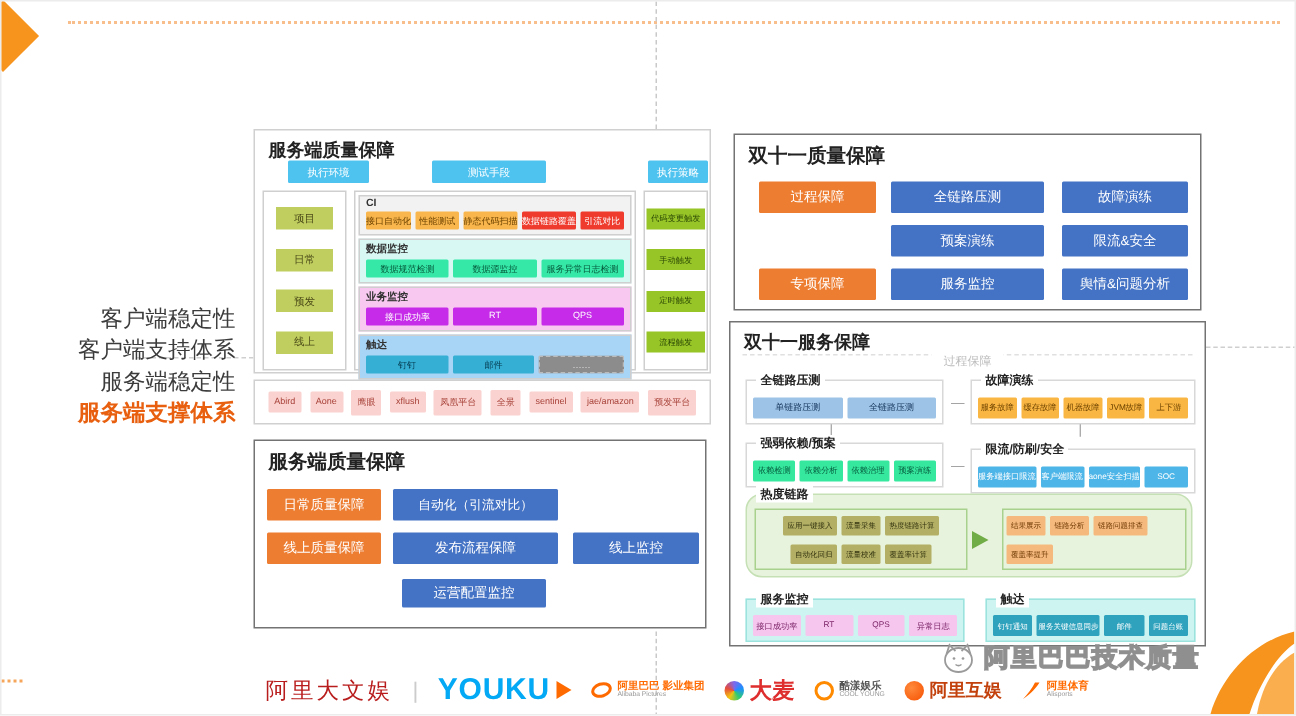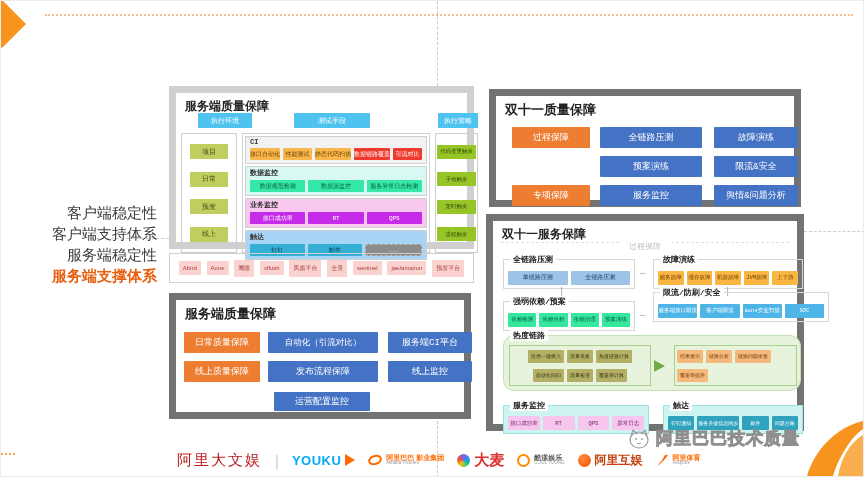--- a/index.html
+++ b/index.html
@@ -10,21 +10,21 @@
   .diamond { position:absolute; left:-16px; top:6px; width:34px; height:34px; background:#F7941E; transform:rotate(45deg); }
   .dot-top { position:absolute; left:44px; right:10px; top:13px; border-top:2px dotted #F8BE8B; }
   .vdash { position:absolute; border-left:1px dashed #C9C9C9; }
   .hdash { position:absolute; border-top:1px dashed #CFCFCF; }
   .dash-left-footer { position:absolute; left:0; top:452px; width:14px; border-top:2px dotted #F5A65B; }
 
   
   .left-labels { position:absolute; left:4px; top:201px; width:152px; text-align:right; font-size:15px; color:#3c3c3c; line-height:21px; }
   .left-labels .hl { color:#E8600F; font-weight:bold; }
 
-  .panel { position:absolute; background:#fff; border:7px solid #737373;font-family:Liberation Mono, monospace; }
+  .panel { position:absolute; background:#fff; border:1px solid #737373; }
   .p-title { position:absolute; left:9px; top:5px; font-weight:bold; color:#222; }
   .btn { position:absolute; display:flex; align-items:center; justify-content:center; white-space:nowrap; border-radius:1px; }
 
   
   #topPanel { left:168px; top:85px; width:305px; height:163px; border-color:#D0D0D0; }
   #topPanel .p-title { font-size:12px; }
   .sky { background:#4FC3F0; color:#fff; font-size:7px; }
   .colbox { position:absolute; border:1px solid #CFCFCF; display:flex; flex-direction:column; justify-content:space-around; align-items:center; padding:4px 0; }
   .stageBtn { width:38px; height:15px; background:#C0CE5F; color:#4c4c18; font-size:7px; display:flex; align-items:center; justify-content:center; }
   .trigBtn { width:39px; height:14px; background:#97C427; color:#2d4a05; font-size:5.5px; display:flex; align-items:center; justify-content:center; }
@@ -84,21 +84,21 @@
   #botPanel { left:168px; top:292px; width:302px; height:126px; }
   #botPanel .p-title { font-size:13px; }
   #botPanel .btn { height:21px; }
 
   
   .footer { position:absolute; left:176px; top:446px; height:26px; display:flex; align-items:center; gap:13px; }
   .b-damai-txt { color:#DE2E2E; font-weight:bold; font-size:15px; }
   .brand { display:flex; align-items:center; gap:4px; }
   .b-dwy { color:#b91c1c; font-size:15px; letter-spacing:2px; }
   .fsep { color:#CCC; font-size:15px; }
-  .b-youku { color:#03A9F4; font-weight:800; font-size:13px; letter-spacing:0.5px; }
+  .b-youku { color:#03A9F4; font-weight:800; font-size:20px; letter-spacing:0.5px; }
   .play { width:0; height:0; border-top:6px solid transparent; border-bottom:6px solid transparent; border-left:10px solid #FF6A00; }
   .mini-col { display:flex; flex-direction:column; line-height:1.1; }
   .mini-zh { font-size:7px; color:#FF6A00; font-weight:bold; white-space:nowrap; }
   .mini-en { font-size:4.5px; color:#999; white-space:nowrap; }
   .ic-circle { width:13px; height:13px; border-radius:50%; }
   .b-hy-txt { color:#c2410c; font-weight:bold; font-size:12px; }
 
   
   .wmk { position:absolute; left:626px; top:426px; display:flex; align-items:center; gap:5px; }
   .wmk-text { font-size:17px; font-weight:bold; color:#efefef; -webkit-text-stroke:1px #8f8f8f; letter-spacing:1px; }
@@ -234,21 +234,21 @@
     <div class="gbox" style="left:10px; top:80px; width:132px; height:30px;">
       <div class="g-label">强弱依赖/预案</div>
       <div class="grow">
         <div class="sbtn2 dep">依赖检测</div>
         <div class="sbtn2 dep">依赖分析</div>
         <div class="sbtn2 dep">依赖治理</div>
         <div class="sbtn2 dep">预案演练</div>
       </div>
     </div>
     <div class="conn" style="left:147px; top:90px;">—</div>
-    <div class="gbox" style="left:160px; top:71px; width:176px; height:30px;">
+    <div class="gbox" style="left:160px; top:84px; width:150px; height:30px;">
       <div class="g-label">限流/防刷/安全</div>
       <div class="grow">
         <div class="sbtn2 lim">服务端接口限流</div>
         <div class="sbtn2 lim">客户端限流</div>
         <div class="sbtn2 lim">aone安全扫描</div>
         <div class="sbtn2 lim">SOC</div>
       </div>
     </div>
 
     <div class="gbox" id="hotbox">
@@ -288,21 +288,20 @@
         <div class="sbtn2 tl">邮件</div>
         <div class="sbtn2 tl">问题台账</div>
       </div>
     </div>
   </div>
 
   <div class="panel" id="botPanel">
     <div class="p-title">服务端质量保障</div>
     <div class="btn obtn" style="left:8px; top:32px; width:76px;">日常质量保障</div>
     <div class="btn bbtn" style="left:92px; top:32px; width:110px; font-size:8.5px;">自动化（引流对比）</div>
-    <div class="btn bbtn" style="left:212px; top:32px; width:84px;">服务端CI平台</div>
     <div class="btn obtn" style="left:8px; top:61px; width:76px;">线上质量保障</div>
     <div class="btn bbtn" style="left:212px; top:61px; width:84px;">线上监控</div>
     <div class="btn bbtn" style="left:92px; top:61px; width:110px;">发布流程保障</div>
     <div class="btn bbtn" style="left:98px; top:92px; width:96px; height:19px;">运营配置监控</div>
   </div>
 
   <div class="footer">
     <span class="b-dwy">阿里大文娱</span>
     <span class="fsep">|</span>
     <span class="brand">

